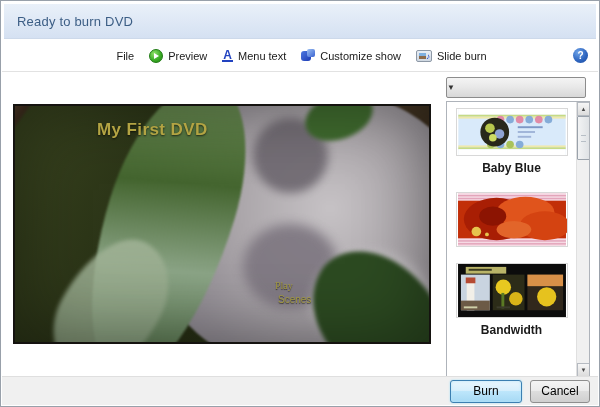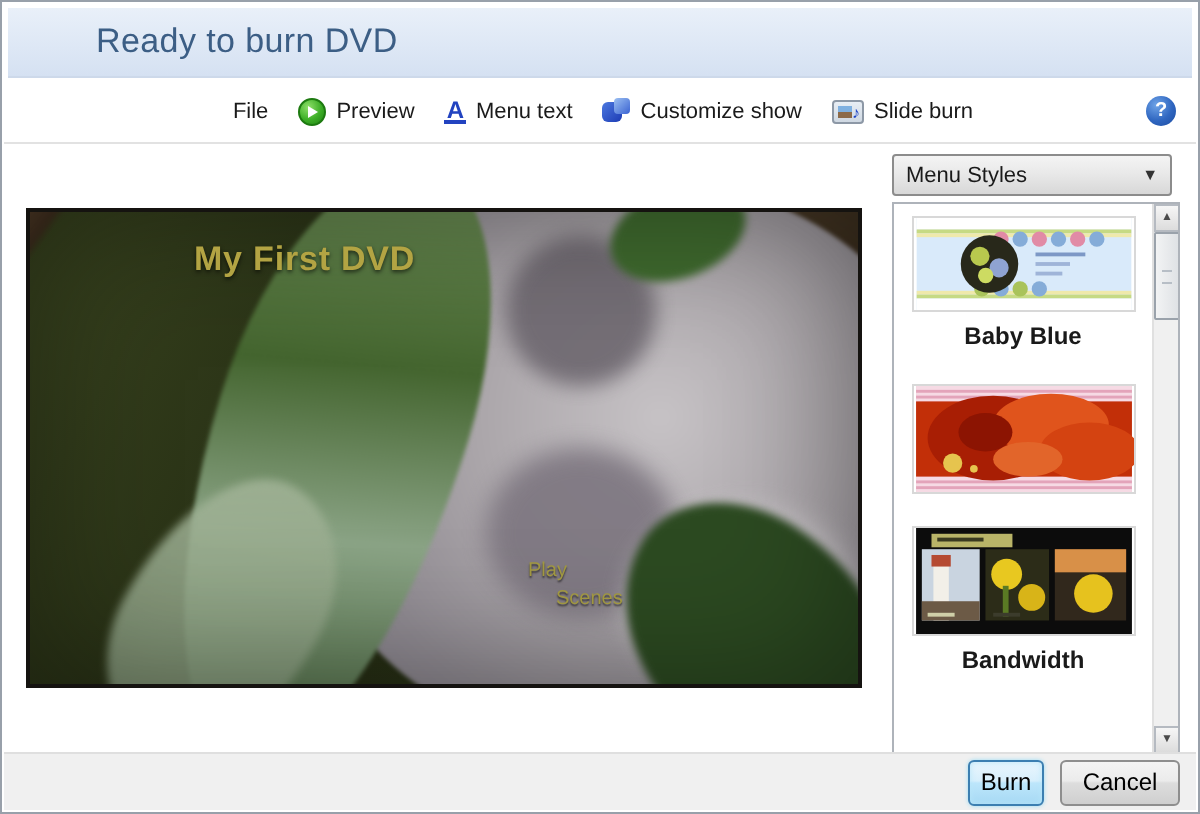--- a/index.html
+++ b/index.html
@@ -12,21 +12,21 @@
   }
 
   
   .header {
     position:absolute; left:3px; top:3px; right:3px; height:35px;
     background:linear-gradient(180deg,#e9f0f9 0%,#dde7f5 60%,#d5e1f2 100%);
     border-bottom:1px solid #cdd9ea;
     display:flex; align-items:center;
   }
   .header .title {
-    margin-left:44px; font-size:17px; color:#3c5e85; letter-spacing:.2px;
+    margin-left:13px; font-size:13px; color:#3c5e85; letter-spacing:.2px;
   }
 
   
   .toolbar {
     position:absolute; left:1px; top:39px; right:1px; height:32px;
     background:#fff; border-bottom:1px solid #e2e2e2;
     display:flex; align-items:center; font-size:11px; color:#1a1a1a;justify-content:center;
   }
   .tool-item { display:flex; align-items:center; gap:5px; padding:4px 6px; margin-left:3px; cursor:default; border-radius:3px; }
   .icon-preview {
@@ -81,21 +81,21 @@
     background:#d6d2d5; filter:blur(7px); opacity:.8; }
   .leaf-br { right:-25px; bottom:-35px; width:150px; height:115px; border-radius:40% 60% 40% 60%;
     background:#2c4a21; transform:rotate(32deg); filter:blur(2px); }
   .leaf-tr { right:55px; top:-12px; width:70px; height:45px; border-radius:50%;
     background:#3f6a2e; transform:rotate(-20deg); filter:blur(2px); }
   .vignette { inset:0; box-shadow:inset 0 0 70px rgba(0,0,0,.4); }
 
   .dvd-title { position:absolute; left:82px; top:14px; font-size:17px; font-weight:bold;
     color:#b3a443; text-shadow:0 1px 2px rgba(0,0,0,.65); letter-spacing:.4px; }
   .menu-link { position:absolute; font-size:10px; color:#a09740; text-shadow:0 1px 1px rgba(0,0,0,.6); }
-  .menu-link.play { left:249px; top:174px; }
+  .menu-link.play { left:260px; top:174px;font-family:Liberation Serif, serif; }
   .menu-link.scenes { left:263px; top:188px; }
 
   
   .dropdown {
     position:absolute; left:445px; top:76px; width:140px; height:21px;
     border:1px solid #8c8c8c; border-radius:2px;
     background:linear-gradient(180deg,#f4f4f4,#e9e9e9 45%,#d8d8d8);
     display:flex; align-items:center; font-size:11px; color:#1a1a1a; cursor:default;
   }
   .dropdown .dd-label { margin-left:6px; flex:1; }
@@ -127,21 +127,21 @@
     border-top:1px solid #b7bec6; border-bottom:1px solid #b7bec6; }
 
   
   .footer {
     position:absolute; left:1px; right:1px; bottom:1px; height:29px;
     background:#f0f0f0; border-top:1px solid #dfdfdf;
     display:flex; align-items:center; justify-content:flex-end; gap:8px; padding-right:8px;
   }
   .btn { height:23px; font-size:12px; font-family:"Liberation Sans",sans-serif; color:#000;
     border-radius:3px; cursor:default; }
-  .btn-burn { width:38px; border:1px solid #3c7fb1;
+  .btn-burn { width:72px; border:1px solid #3c7fb1;
     background:linear-gradient(180deg,#eaf6fd,#d7effc 45%,#bde6fb 50%,#a6d9f4);
     box-shadow:0 0 2px #9adcf5, inset 0 0 3px #b8e6f9; }
   .btn-cancel { width:60px; border:1px solid #8e8e8e;
     background:linear-gradient(180deg,#f4f4f4,#ebebeb 45%,#dddddd 50%,#cfcfcf); }
 </style>
 </head>
 <body>
 
 <div class="window">
 
@@ -193,21 +193,20 @@
       <div class="leaf-br"></div>
       <div class="leaf-tr"></div>
       <div class="vignette"></div>
     </div>
     <div class="dvd-title">My First DVD</div>
     <div class="menu-link play">Play</div>
     <div class="menu-link scenes">Scenes</div>
   </div>
 
   <div class="dropdown">
-    <span class="dd-label">Menu Styles</span>
     <span class="dd-arrow">▼</span>
   </div>
 
   <div class="styles-list">
     <div class="styles-inner">
 
       <div class="style-item si-1">
         <svg class="thumb" width="112" height="48" viewBox="0 0 112 48">
           <rect width="112" height="48" fill="#d9eafa"></rect>
           <rect y="0" width="112" height="6" fill="#ffffff"></rect>

